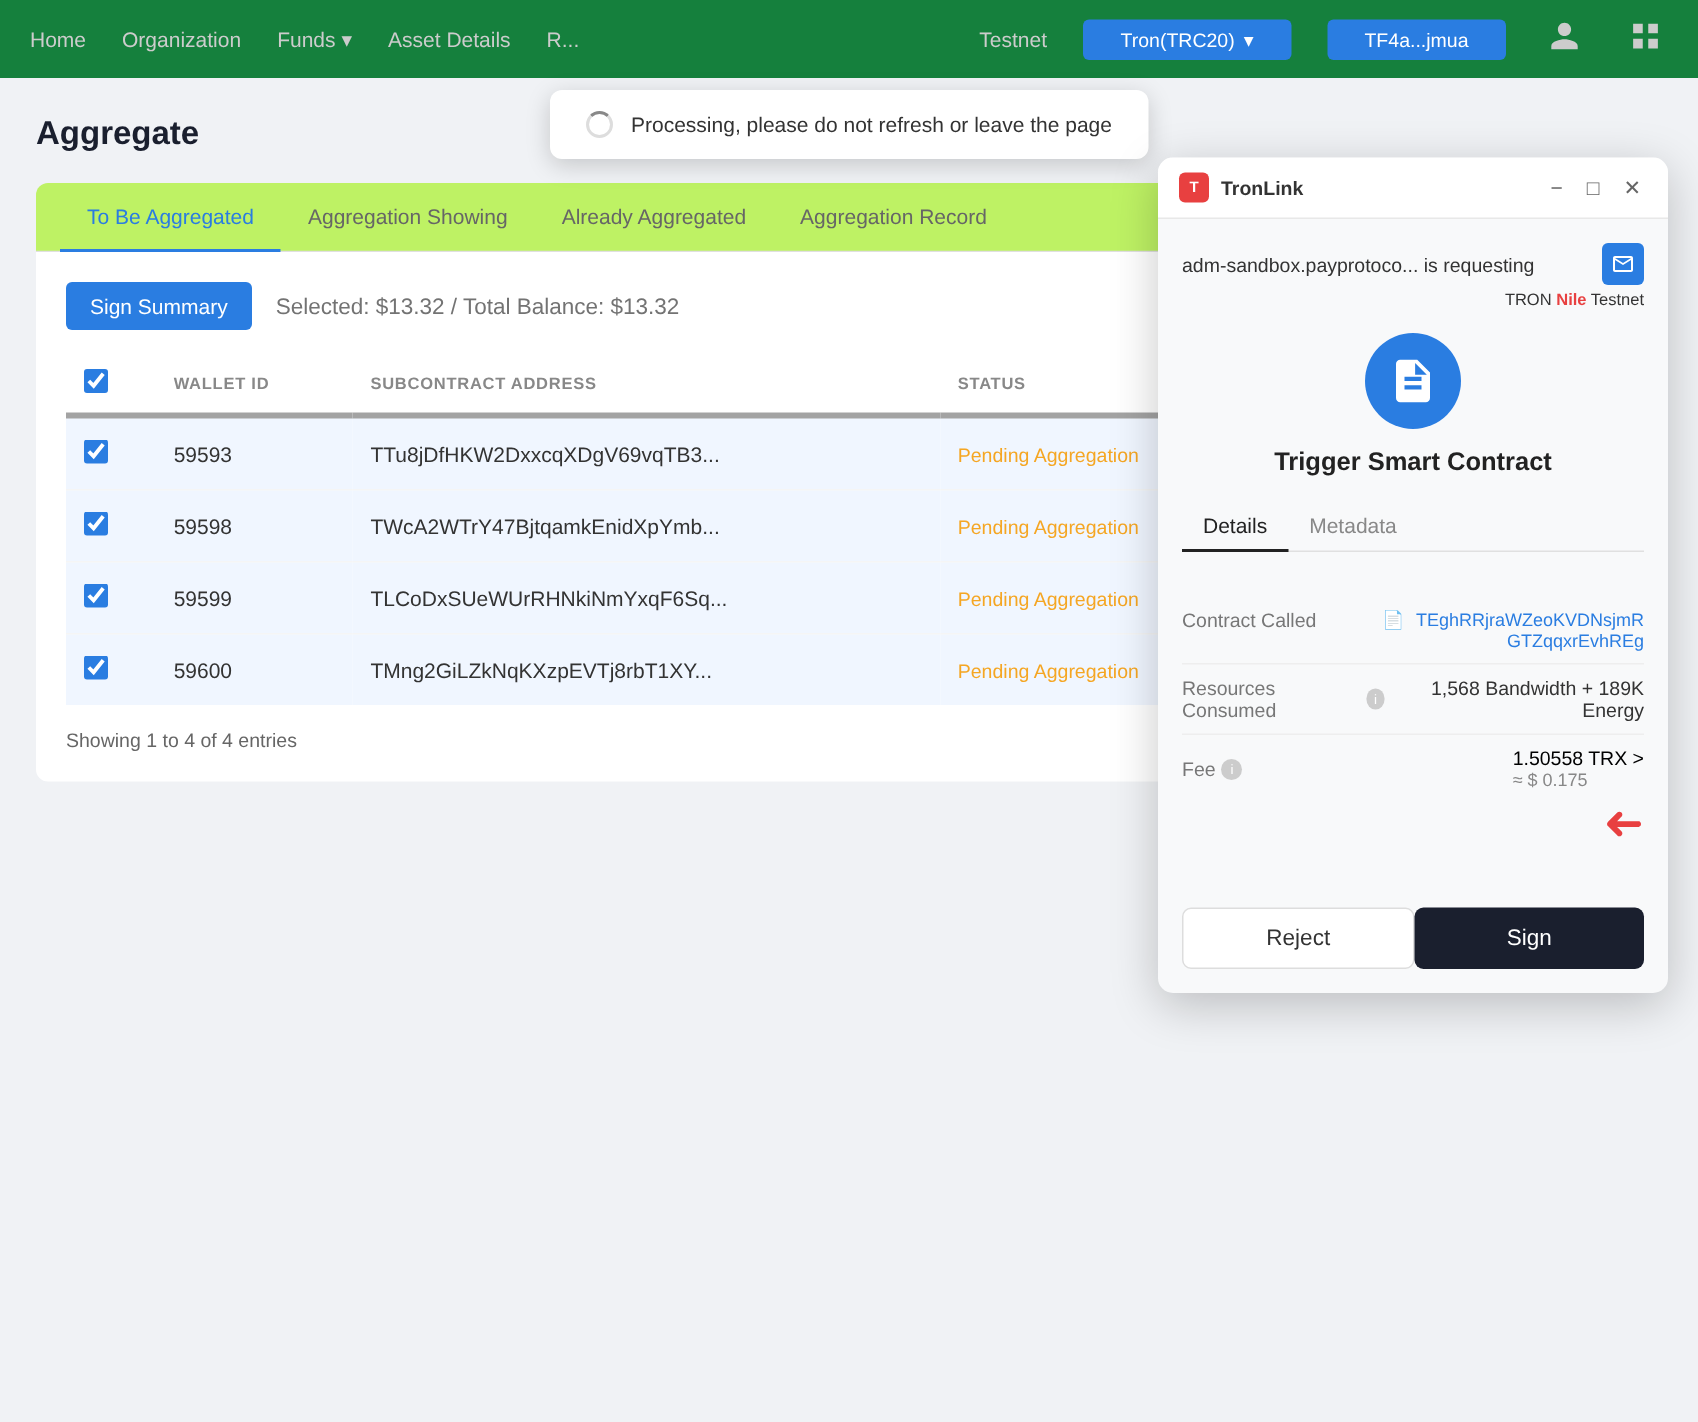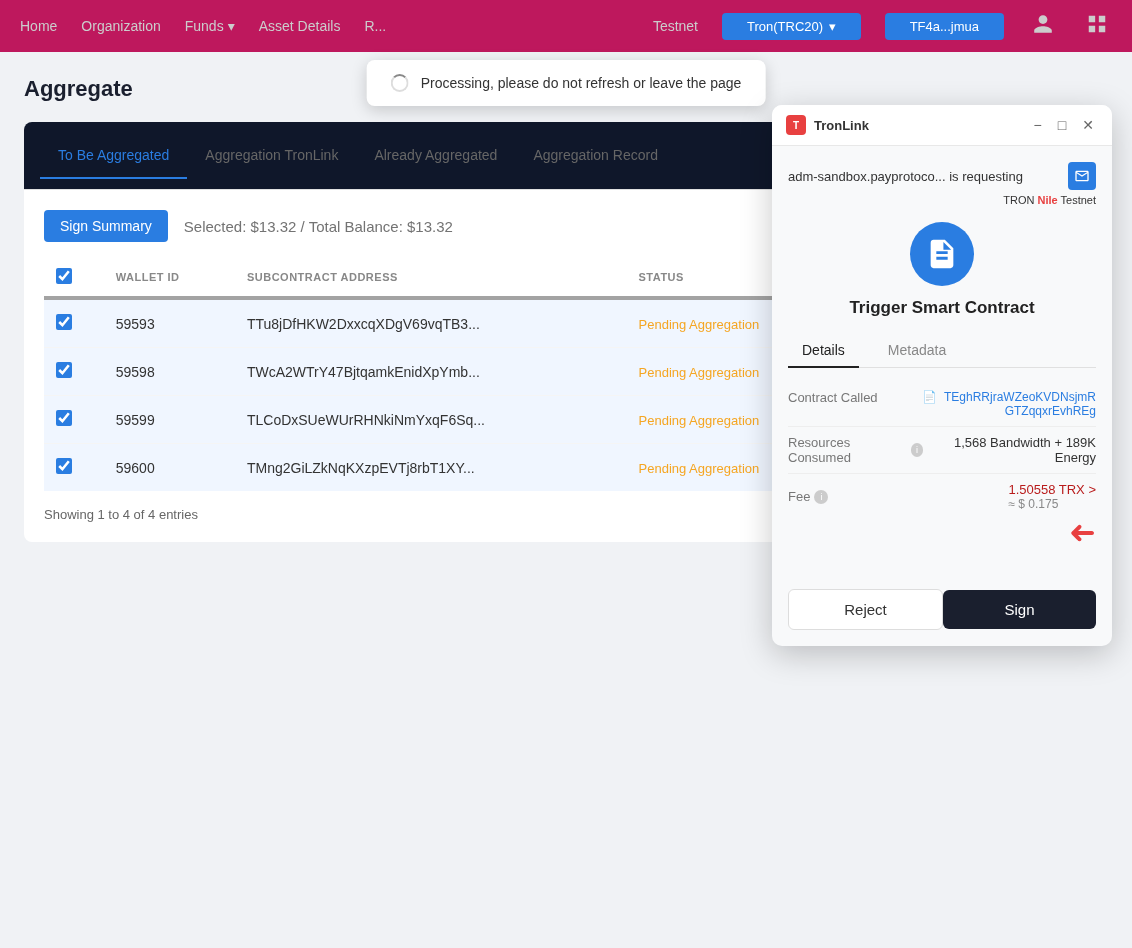--- a/index.html
+++ b/index.html
@@ -1,20 +1,20 @@
 <!DOCTYPE html>
 <html><head>
   <meta charset="utf-8">
   <style>
     * { margin: 0; padding: 0; box-sizing: border-box; }
     body { font-family: -apple-system, BlinkMacSystemFont, 'Segoe UI', sans-serif; background: #1a1f2e; min-height: 948px; }
 
     
     .navbar {
-      background: #be185d;
+      background: #15803d;
       display: flex;
       align-items: center;
       padding: 0 20px;
       height: 52px;
       gap: 24px;
     }
     .nav-link {
       color: #ccc;
       font-size: 14px;
       cursor: pointer;
@@ -84,25 +84,25 @@
     }
     .page-title {
       font-size: 22px;
       font-weight: 700;
       color: #1a1f2e;
       margin-bottom: 20px;
     }
 
     
     .tabs-container {
-      background: #0f172a;
+      background: #bef264;
       border-radius: 8px 8px 0 0;
       border-bottom: 1px solid #e0e0e0;
       display: flex;
-      padding: 11px 16px;
+      padding: 0 16px;
     }
     .tab {
       padding: 14px 18px;
       font-size: 14px;
       color: #666;
       cursor: pointer;
       border-bottom: 2px solid transparent;
       margin-bottom: -1px;
       white-space: nowrap;
     }
@@ -292,23 +292,23 @@
     .contract-icon-circle svg { fill: #fff; }
     .trigger-title {
       text-align: center;
       font-size: 17px;
       font-weight: 700;
       color: #222;
       margin-bottom: 16px;
     }
     .detail-tabs {
       display: flex;
-      gap: 15px;
+      gap: 0;
       border-bottom: 1px solid #e0e0e0;
-      margin-bottom: 14px;
+      margin-bottom: 30px;
     }
     .detail-tab {
       font-size: 14px;
       font-weight: 500;
       padding: 8px 14px;
       cursor: pointer;
       color: #888;
       border-bottom: 2px solid transparent;
       margin-bottom: -1px;
     }
@@ -349,33 +349,32 @@
       max-width: 190px;
     }
     .detail-value.blue { color: #2a7de1; word-break: break-all; font-size: 12px; }
     .fee-row {
       display: flex;
       justify-content: space-between;
       align-items: center;
       padding: 8px 0;
       font-size: 13px;
     }
-    .fee-trx { color: #b91c1c; font-size: 13px; }
+    .fee-trx { color: #000000; font-size: 13px; }
     .fee-usd { color: #888; font-size: 12px; }
     .arrow-annotation {
       display: flex;
       justify-content: flex-end;
       align-items: center;
       margin-top: -4px;
       margin-bottom: 8px;
     }
     .modal-actions {
       display: flex;
       padding: 12px 16px 16px;
-      align-items: center;
     }
     .reject-btn {
       flex: 1;
       background: #fff;
       border: 1px solid #ddd;
       border-radius: 6px;
       padding: 11px;
       font-size: 15px;
       cursor: pointer;
       color: #333;
@@ -431,21 +430,21 @@
     <div class="toast-spinner"></div>
     <span>Processing, please do not refresh or leave the page</span>
   </div>
 </div>
 
 <div class="main-content">
   <h1 class="page-title">Aggregate</h1>
 
   <div class="tabs-container">
     <div class="tab active">To Be Aggregated</div>
-    <div class="tab">Aggregation TronLink</div>
+    <div class="tab">Aggregation Showing</div>
     <div class="tab">Already Aggregated</div>
     <div class="tab">Aggregation Record</div>
   </div>
 
   <div class="table-card">
 
     <div class="table-toolbar">
       <button class="bulk-summary-btn">Sign Summary</button>
       <span class="selected-info">Selected: $13.32 / Total Balance: $13.32</span>
       <input class="subcontract-input" placeholder="Subcontract Address" style="">

